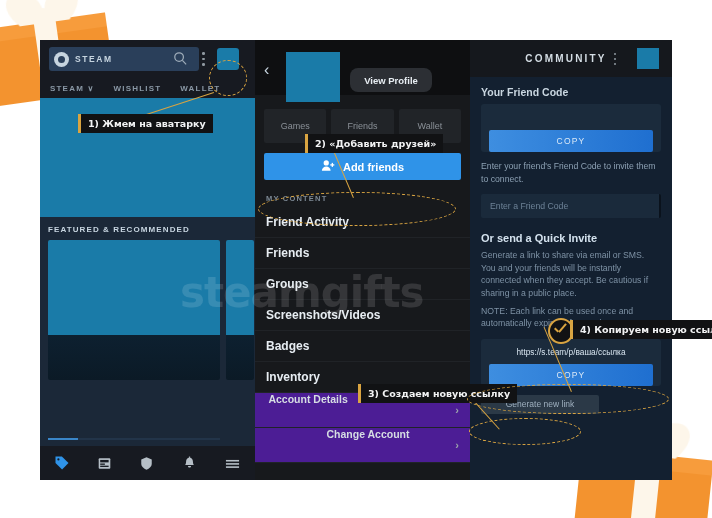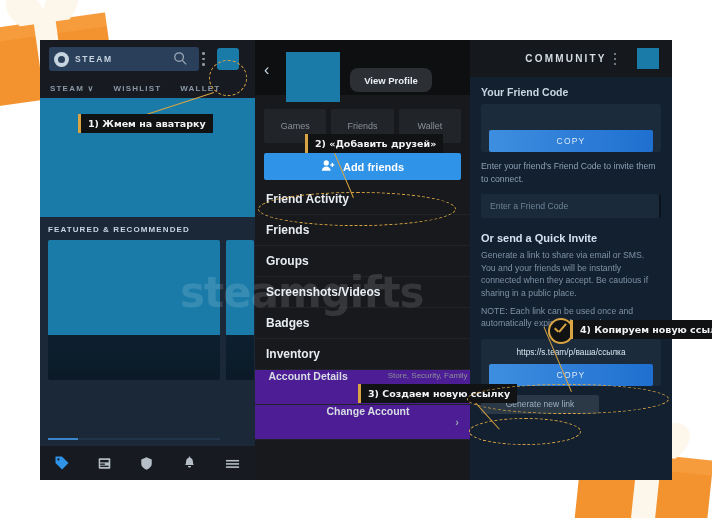--- a/index.html
+++ b/index.html
@@ -227,20 +227,21 @@
       <span>
         <svg width="14" height="13" viewBox="0 0 16 14">
             <circle cx="6" cy="4" r="3" fill="#fff"></circle>
             <path d="M1 13c0-3 2.4-5 5-5s5 2 5 5z" fill="#fff"></path>
             <rect x="10.6" y="5.6" width="4.6" height="1.5" fill="#fff"></rect>
             <rect x="12.2" y="4" width="1.5" height="4.6" fill="#fff"></rect>
           </svg>
       </span>
       <span>Add friends</span>
     </div>
+    <div class="mp-section-label">MY CONTENT</div>
     <div class="mp-list">
       <div class="mp-item">Friend Activity</div>
       <div class="mp-item">Friends</div>
       <div class="mp-item">Groups</div>
       <div class="mp-item">Screenshots/Videos</div>
       <div class="mp-item">Badges</div>
       <div class="mp-item">Inventory</div>
       <div class="mp-item sub">
         <span class="t">Account Details</span>
         <span class="s">Store, Security, Family</span>

